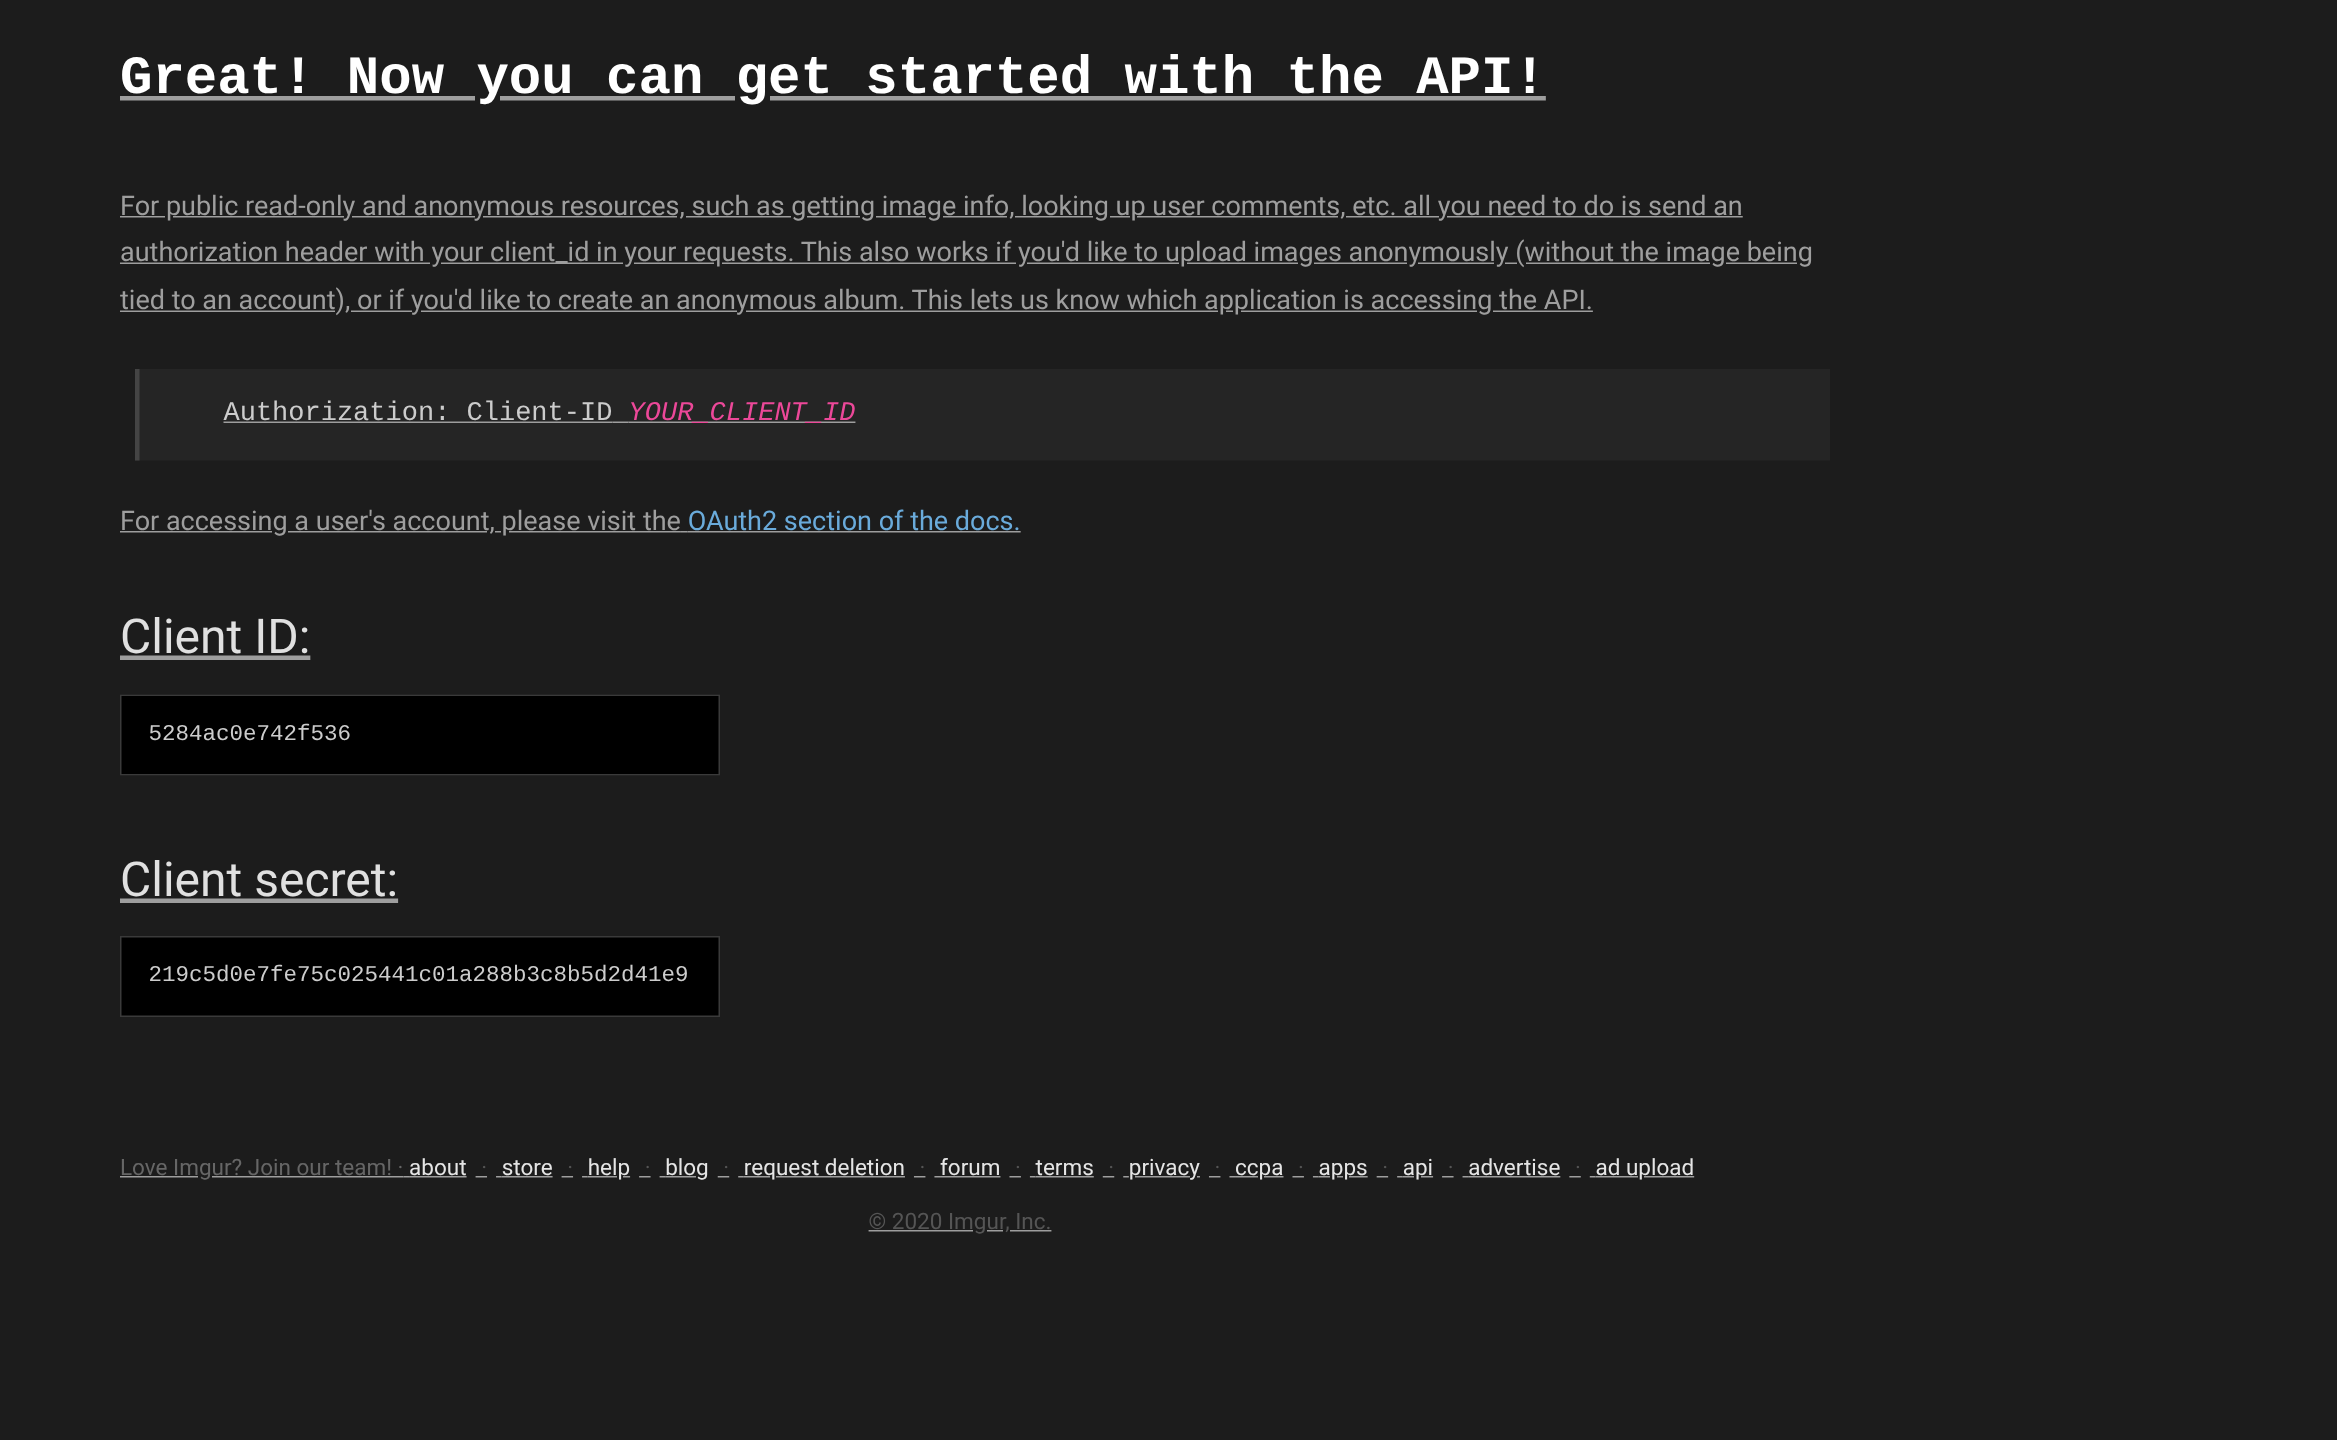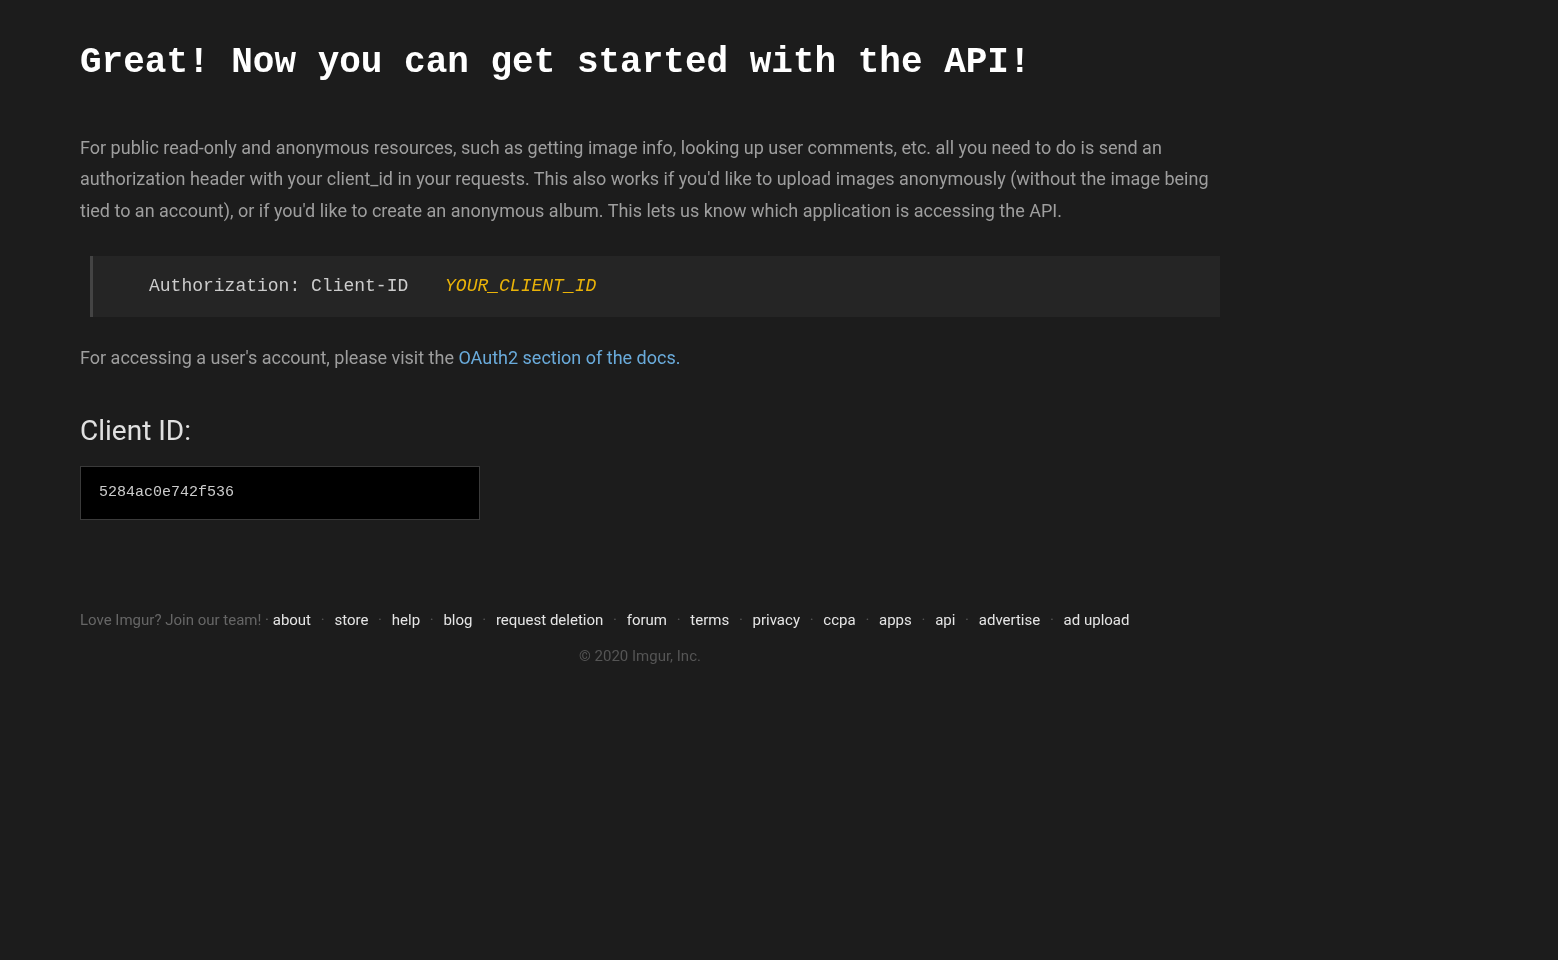--- a/index.html
+++ b/index.html
@@ -13,21 +13,22 @@
       color: #9e9e9e;
       font-family: -apple-system, BlinkMacSystemFont, 'Segoe UI', Roboto, sans-serif;
       font-size: 18px;
       line-height: 1.6;
       min-height: 960px;
       width: 1558px;
     }
 
     .main-container {
       max-width: 1300px;
-      padding: 34px 80px;
+      padding: 24px 80px;
+      text-decoration: underline;
     }
 
     .page-title {
       color: #ffffff;
       font-size: 36px;
       font-weight: 700;
       margin-bottom: 40px;
       font-family: 'Courier New', Courier, monospace;
     }
 
@@ -47,34 +48,33 @@
       font-size: 18px;
       color: #cccccc;
     }
 
     .code-block .code-label {
       color: #cccccc;
       margin-left: 36px;
     }
 
     .code-block .code-value {
-      color: #eab308;
+      color: #ec4899;
       font-style: italic;
-      margin-left: 26px;
     }
 
     .oauth-link {
       color: #6aabdb;
       text-decoration: none;
       margin-top: 16px;
     }
 
     .section-label {
       color: #e0e0e0;
-      font-size: 28px;
+      font-size: 32px;
       font-weight: 400;
       margin-top: 36px;
       margin-bottom: 12px;
     }
 
     .credential-box {
       background-color: #000000;
       border: 1px solid #3a3a3a;
       padding: 14px 18px;
       font-family: 'Courier New', Courier, monospace;
@@ -133,20 +133,24 @@
     <span>For accessing a user's account, please visit the</span>
     <span> </span>
     <a class="oauth-link" href="#">OAuth2 section of the docs.</a>
   </p>
 
   <div>
     <h2 class="section-label">Client ID:</h2>
     <div class="credential-box">5284ac0e742f536</div>
   </div>
 
+  <div>
+    <h2 class="section-label">Client secret:</h2>
+    <div class="credential-box">219c5d0e7fe75c025441c01a288b3c8b5d2d41e9</div>
+  </div>
 
   <footer class="footer">
     <div class="footer-links">
       <span>Love Imgur? Join our team! ·</span>
       <a href="#"> about</a><span class="separator"> ·</span>
       <a href="#"> store</a><span class="separator"> ·</span>
       <a href="#"> help</a><span class="separator"> ·</span>
       <a href="#"> blog</a><span class="separator"> ·</span>
       <a href="#"> request deletion</a><span class="separator"> ·</span>
       <a href="#"> forum</a><span class="separator"> ·</span>

